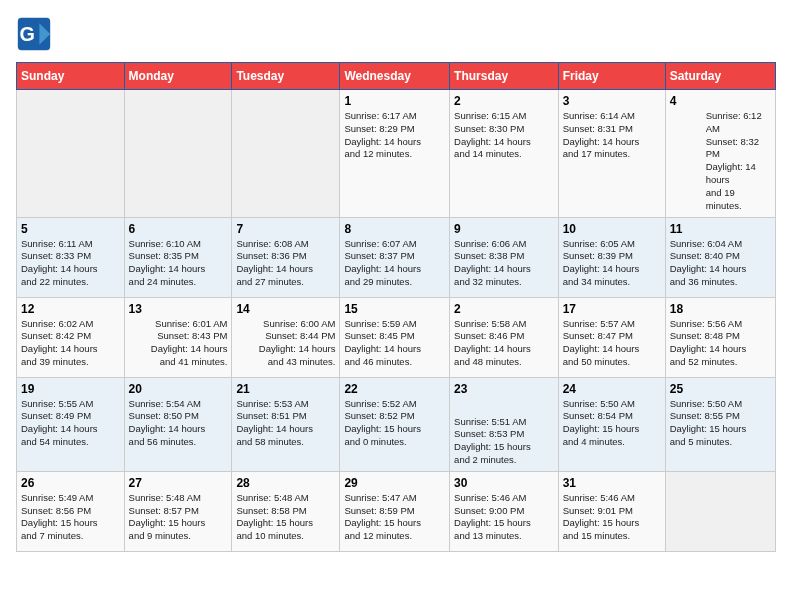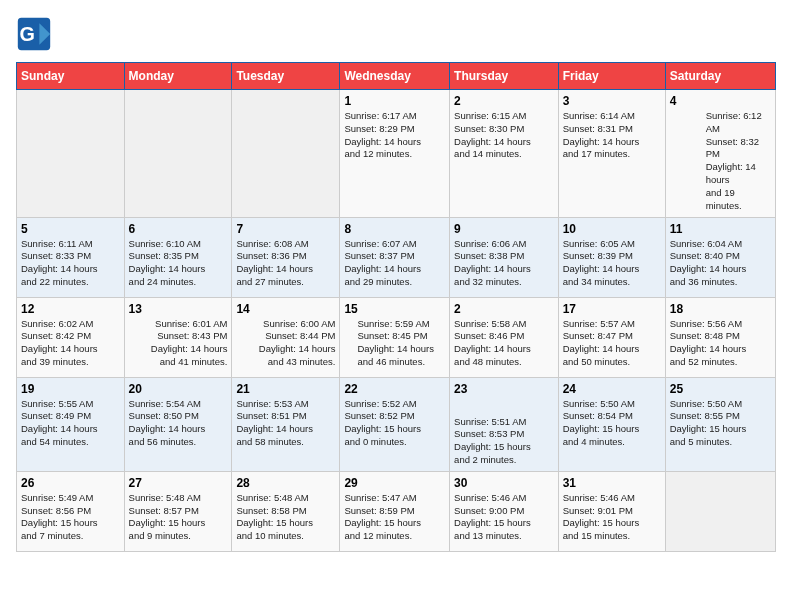--- a/index.html
+++ b/index.html
@@ -221,21 +221,21 @@
         </td>
         <td>
           <span class="day-num">14</span>
           <div class="day-info" style="white-space: pre-line; text-align: right;">Sunrise: 6:00 AM
 Sunset: 8:44 PM
 Daylight: 14 hours
 and 43 minutes.</div>
         </td>
         <td>
           <span class="day-num">15</span>
-          <div class="day-info" style="white-space: pre-line; margin-left: 13px;">Sunrise: 5:59 AM
+          <div class="day-info" style="white-space: pre-line;">Sunrise: 5:59 AM
 Sunset: 8:45 PM
 Daylight: 14 hours
 and 46 minutes.</div>
         </td>
         <td>
           <span class="day-num">2</span>
           <div class="day-info" style="white-space: pre-line;">Sunrise: 5:58 AM
 Sunset: 8:46 PM
 Daylight: 14 hours
 and 48 minutes.</div>

